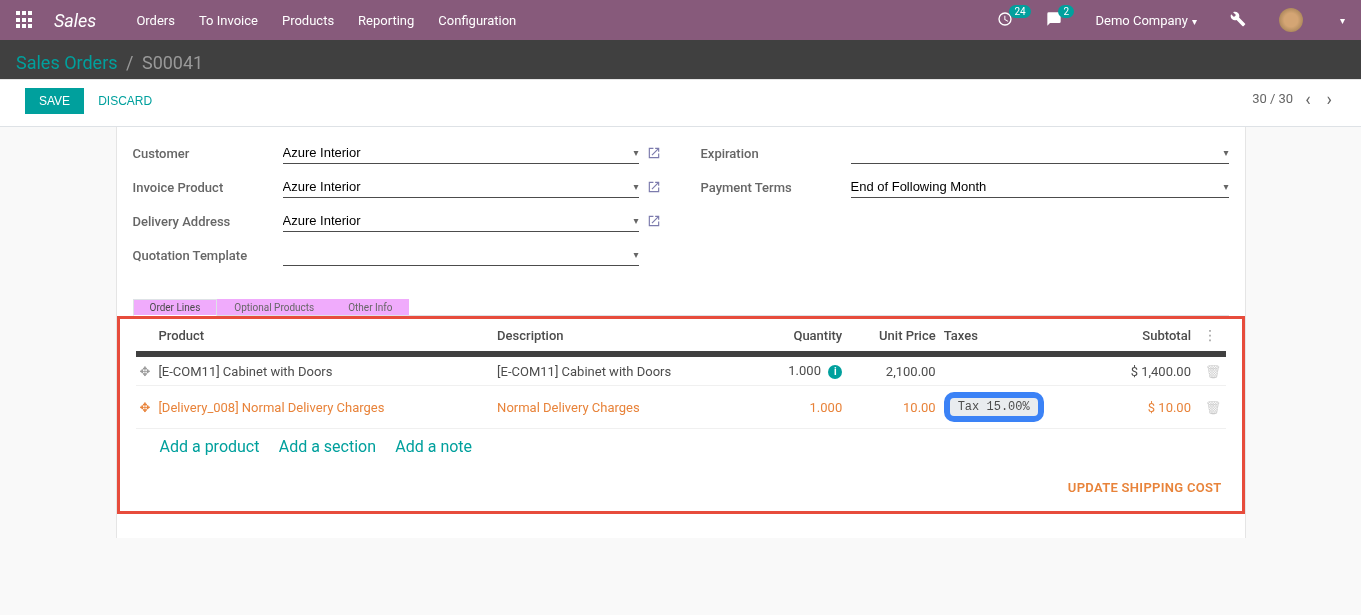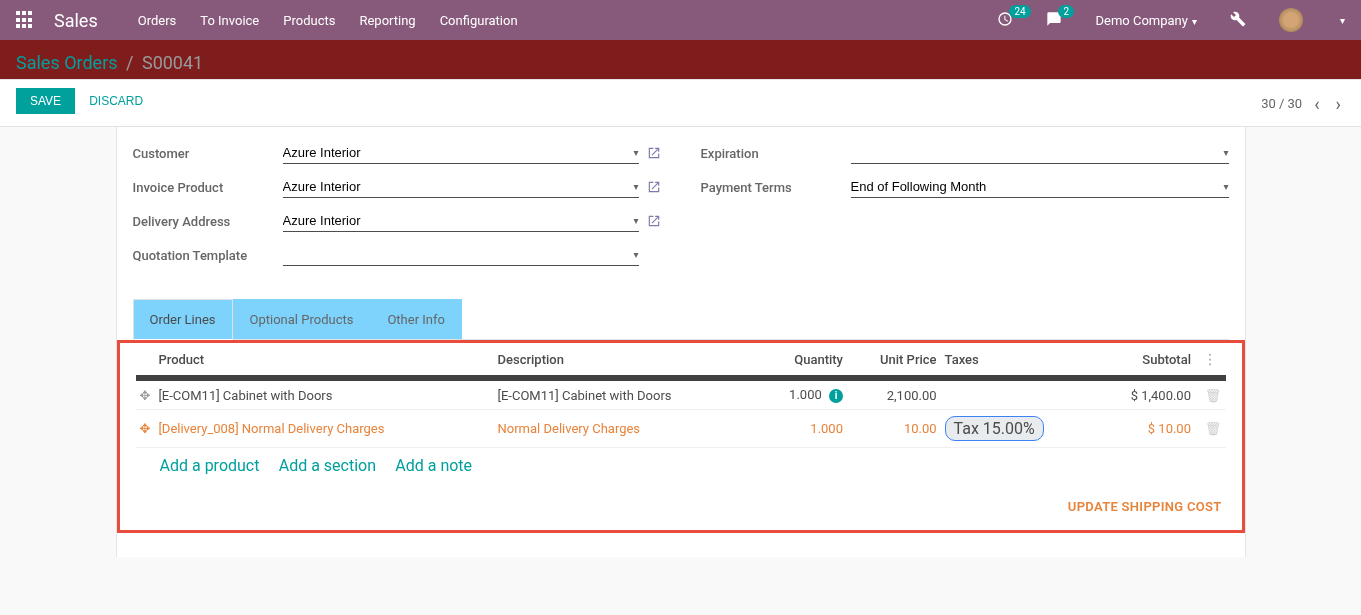--- a/index.html
+++ b/index.html
@@ -1,70 +1,70 @@
 <!DOCTYPE html>
 <html><head>
   <meta charset="utf-8">
   <style>
     * { box-sizing: border-box; margin: 0; padding: 0; }
     body { font-family: -apple-system, BlinkMacSystemFont, "Segoe UI", Roboto, sans-serif; font-size: 13px; color: #4c4c4c; background: #f9f9f9; overflow-x: hidden; }
     
     .topbar { background: #875a7b; color: #fff; height: 40px; display: flex; align-items: center; padding: 0 16px; }
     .apps-icon { width: 18px; height: 18px; display: grid; grid-template-columns: repeat(3,4px); gap: 2px; margin-right: 20px; cursor: pointer; }
     .apps-icon span { background: #fff; width: 4px; height: 4px; }
-    .brand { font-size: 18px; font-weight: 400; margin-right: 40px; }
+    .brand { font-size: 18px; font-weight: 400; margin-right: 40px; font-style: italic; }
     .nav { display: flex; gap: 24px; flex: 1; }
     .nav a { color: #fff; text-decoration: none; font-size: 13px; cursor: pointer; }
     .topbar-right { display: flex; align-items: center; gap: 33px; }
     .badge-wrapper { position: relative; cursor: pointer; }
     .badge { position: absolute; top: -6px; left: 12px; background: #00a09d; color: #fff; font-size: 10px; border-radius: 8px; padding: 1px 5px; }
     .icon-clock, .icon-chat, .icon-wrench { width: 16px; height: 16px; fill: #fff; }
     .company { font-size: 13px; cursor: pointer; }
     .avatar { width: 24px; height: 24px; border-radius: 50%; background: radial-gradient(circle, #d4a574 40%, #8b6f47 100%); cursor: pointer; }
     .caret { font-size: 10px; margin-left: 4px; }
     
-    .breadcrumb-bar { background: #7f1d1d; padding: 12px 16px 6px; border-bottom: 1px solid #e5e5e5; }
+    .breadcrumb-bar { background: #404040; padding: 12px 16px 6px; border-bottom: 1px solid #e5e5e5; }
     .breadcrumb { font-size: 18px; }
     .breadcrumb .parent { color: #00a09d; cursor: pointer; }
     .breadcrumb .sep { color: #999; margin: 0 4px; }
     .breadcrumb .current { color: #999; }
     
-    .action-bar { background: #fff; padding: 8px 16px 12px; display: flex; align-items: flex-end; border-bottom: 1px solid #dee2e6; }
+    .action-bar { background: #fff; padding: 8px 25px 12px; display: flex; align-items: flex-start; border-bottom: 1px solid #dee2e6; }
     .btn-save { background: #00a09d; color: #fff; border: none; padding: 6px 14px; font-size: 12px; font-weight: 500; cursor: pointer; text-transform: uppercase; }
     .btn-discard { color: #00a09d; border: none; background: none; padding: 6px 14px; font-size: 12px; font-weight: 500; cursor: pointer; text-transform: uppercase; }
     .pager { margin-left: auto; display: flex; align-items: center; gap: 8px; color: #666; font-size: 13px; }
     .pager .arrow { font-size: 18px; color: #666; cursor: pointer; padding: 0 4px; }
     
     .form-sheet { max-width: 1130px; margin: 0 auto; background: #fff; padding: 12px 16px 24px; border-left: 1px solid #e5e5e5; border-right: 1px solid #e5e5e5; }
     
     .form-grid { display: flex; gap: 40px; margin-bottom: 24px; }
     .form-col { flex: 1; }
     .form-row { display: flex; align-items: center; margin-bottom: 6px; min-height: 28px; }
     .form-label { width: 150px; font-size: 13px; font-weight: 500; color: #666; }
     .form-field { flex: 1; position: relative; border-bottom: 1px solid #4c4c4c; padding: 3px 0; display: flex; align-items: center; }
     .form-field input { border: none; width: 100%; font-size: 13px; outline: none; background: transparent; }
     .dd-caret { font-size: 10px; color: #666; margin-left: auto; cursor: pointer; }
     .ext-link { width: 14px; height: 14px; margin-left: 8px; fill: #7c7bad; cursor: pointer; flex-shrink: 0; }
     
     .tabs { display: flex; border-bottom: 1px solid #dee2e6; margin-bottom: 0; }
-    .tab { padding: 12px 16px; border: 1px solid transparent; border-bottom: none; cursor: pointer; color: #666; font-size: 13px; background: #7dd3fc; }
+    .tab { padding: 2px 16px; border: 1px solid transparent; border-bottom: none; cursor: pointer; color: #666; font-size: 10px; background: #f0abfc; }
     .tab.active { border-color: #dee2e6; border-bottom: 1px solid #fff; margin-bottom: -1px; color: #4c4c4c; }
     
     .highlight-box { border: 3px solid #e74c3c; margin: 0 -16px; padding: 0 16px 12px; }
     
     .table-wrap { }
     .order-table { width: 100%; border-collapse: collapse; }
     .order-table th { text-align: left; padding: 8px 4px; font-size: 13px; font-weight: 500; color: #4c4c4c; border-bottom: 6px solid #404040; }
     .order-table th.right { text-align: right; }
     .order-table td { padding: 6px 4px; font-size: 13px; border-bottom: 1px solid #f0f0f0; vertical-align: middle; }
     .order-table td.right { text-align: right; }
     .drag-handle { width: 18px; color: #999; cursor: move; text-align: center; }
     .order-table tr.delivery-row td { color: #e8833a; }
     .info-icon { display: inline-block; width: 14px; height: 14px; background: #00a09d; color: #fff; border-radius: 50%; text-align: center; font-size: 10px; line-height: 14px; font-weight: bold; margin-left: 4px; cursor: pointer; }
-    .tax-pill { display: inline-block; background: #e9ecef; border: 1px solid #3b82f6; border-radius: 10px; padding: 2px 8px; font-size: 16px; color: #4c4c4c; }
+    .tax-pill { display: inline-block; background: #e9ecef; border: 6px solid #3b82f6; border-radius: 10px; padding: 2px 8px; font-size: 12px; color: #4c4c4c; font-family: Liberation Mono, monospace; }
     .trash { color: #ccc; cursor: pointer; font-size: 13px; margin-left: 6px; }
     .kebab { color: #999; cursor: pointer; font-size: 14px; padding: 0 4px; }
     
     .add-links { padding: 8px 4px 8px 24px; }
     .add-links a { color: #00a09d; text-decoration: none; margin-right: 16px; font-size: 16px; cursor: pointer; }
     
     .update-ship { text-align: right; padding: 16px 4px 4px; }
     .update-ship a { color: #e8833a; font-weight: 600; font-size: 13px; text-decoration: none; cursor: pointer; letter-spacing: 0.3px; }
     
     .terms { width: 60%; padding: 10px 0; border-bottom: 1px solid #ddd; color: #aaa; font-size: 13px; margin-top: 12px; }

